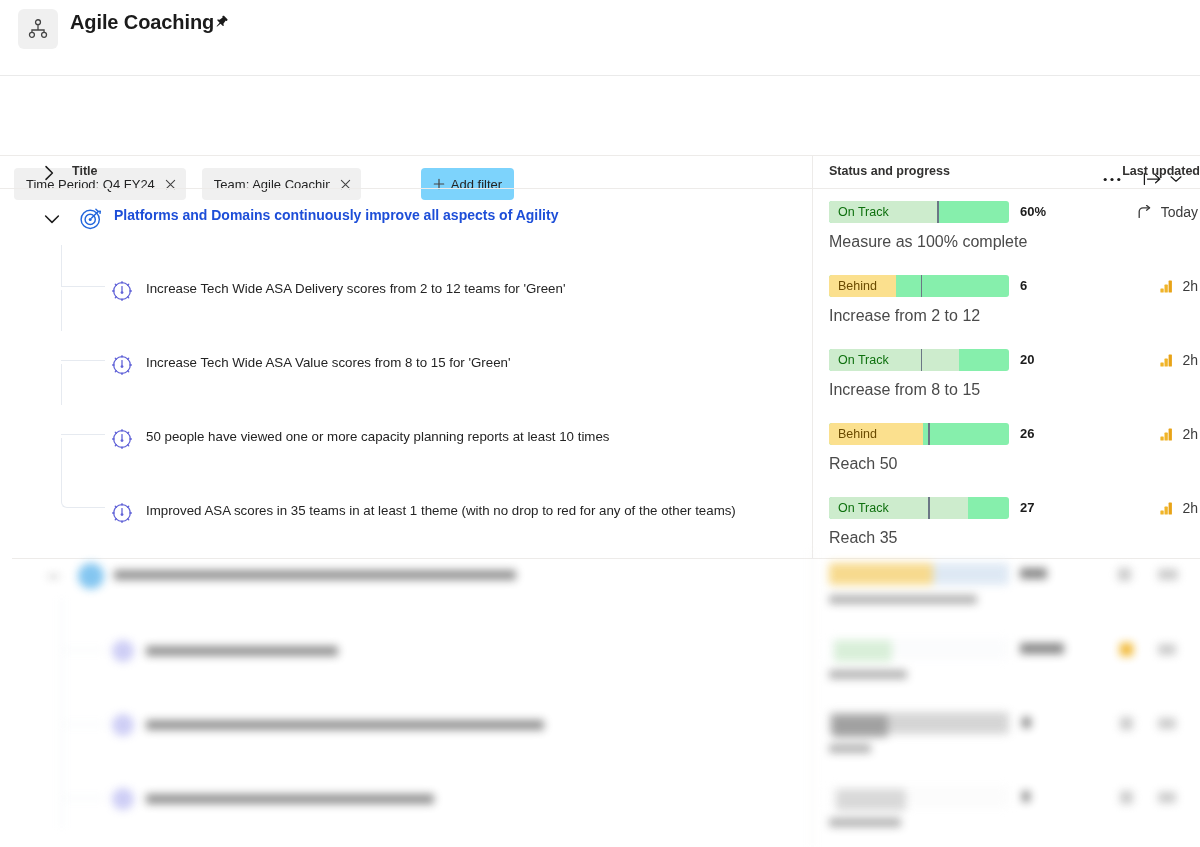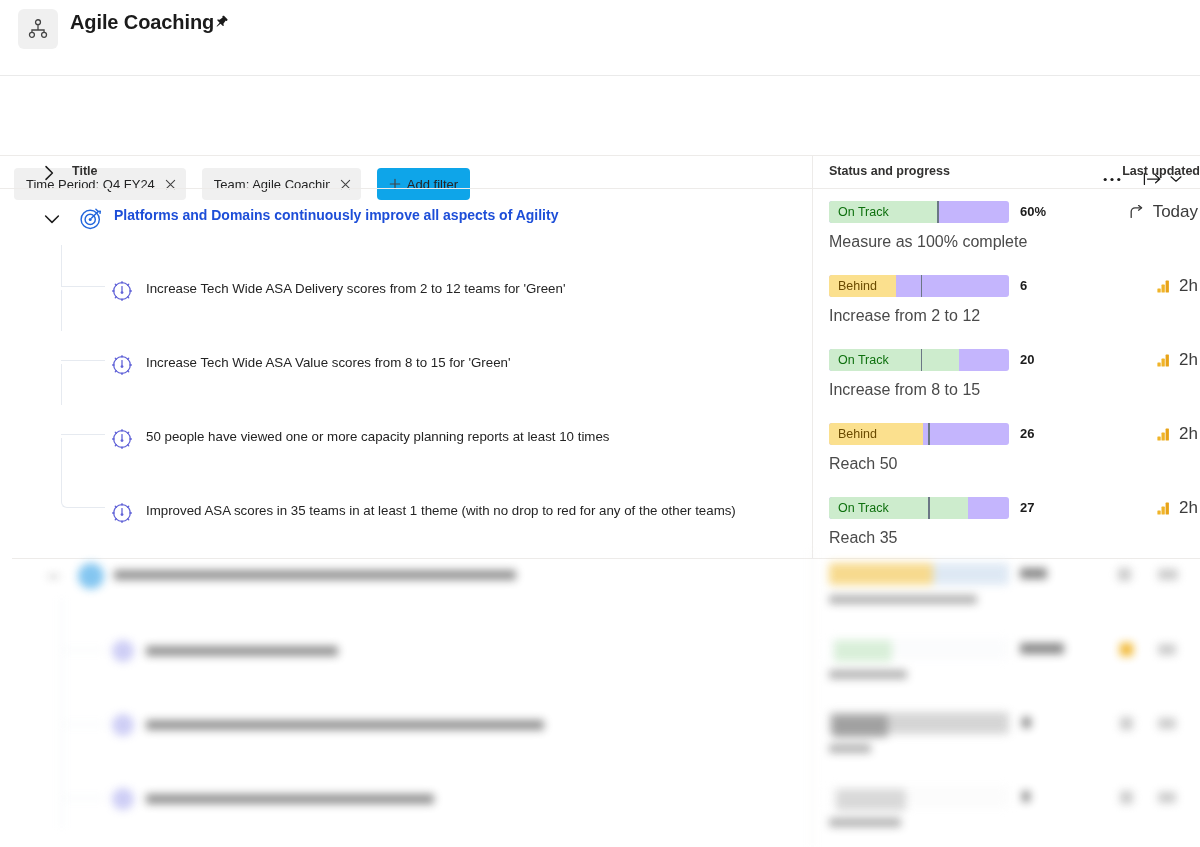--- a/index.html
+++ b/index.html
@@ -41,21 +41,21 @@
   .filter-bar { position:relative; height:60px; }
   .chips { position:absolute; left:14px; top:92px; display:flex; gap:16px; align-items:center; }
   .chip {
     height:32px; background:#f0f0f0; border-radius:4px;
     display:flex; align-items:center; padding:0 8px 0 12px; gap:8px;
     font-size:13px; color:#242424; cursor:pointer;
   }
   .chip .chip-text { white-space:nowrap; overflow:hidden; }
   .chip-team .chip-text { max-width:116px; }
   .chip-x { display:flex; align-items:center; padding:2px; cursor:pointer; }
-  .chip-add { background:#0ea5e9; padding:0 12px; gap:6px; color:#242424; }
+  .chip-add { background:#7dd3fc; padding:0 12px; gap:6px; color:#242424;margin-left:44px; }
 
   .bar-right { position:absolute; right:18px; top:96px; display:flex; align-items:center; gap:22px; }
   .icon-btn { display:flex; align-items:center; cursor:pointer; }
 
   
   .table-head {
     position:relative; height:34px; border-top:1px solid #edebe9; border-bottom:1px solid #edebe9;
     margin-top:19px;
   }
   .th-title { position:absolute; left:72px; top:8px; font-size:12.5px; font-weight:bold; color:#323130; }
@@ -91,40 +91,40 @@
   
   .tree-vline { position:absolute; left:61px; width:1px; background:#e6eaf0; }
   .tree-branch { position:absolute; height:1px; background:#e6eaf0; }
   .tree-elbow {
     position:absolute; border-left:1px solid #e6eaf0; border-bottom:1px solid #e6eaf0;
     border-bottom-left-radius:6px;
   }
 
   
   .status-cell { position:absolute; left:829px; top:12px; }
-  .progress-wrap { position:relative; width:180px; height:22px; border-radius:3px; overflow:hidden; background:#c4b5fd; }
+  .progress-wrap { position:relative; width:180px; height:22px; border-radius:3px; overflow:hidden; background:#86efac; }
   .progress-fill { position:absolute; left:0; top:0; bottom:0; }
   .progress-target { position:absolute; top:0; bottom:0; width:1.5px; background:#6b7785; }
   .badge-label {
     position:absolute; left:9px; top:0; height:22px; line-height:22px;
     font-size:12.5px; white-space:nowrap;
   }
   .status-sub {
     position:absolute; left:829px; top:44px;
     font-size:16px; color:#4a4a4a; white-space:nowrap;
   }
   .metric-val {
     position:absolute; left:1020px; top:12px; height:22px; line-height:22px;
     font-size:13px; font-weight:bold; color:#1b1b1b;
   }
   .updated-cell {
     position:absolute; right:2px; top:12px; height:22px;
     display:flex; align-items:center; gap:9px; justify-content:flex-end;
   }
-  .updated-text { font-size:17px; color:#3b3b3b; }
+  .updated-text { font-size:14px; color:#3b3b3b; }
 
   .section-divider { position:absolute; left:12px; right:0; height:1px; background:#edebe9; }
 
   
   .blurred {
     position:absolute; left:0; top:550px; width:1200px; height:297px;
     filter: blur(4.2px);
     opacity:0.96;
     pointer-events:none;
   }

